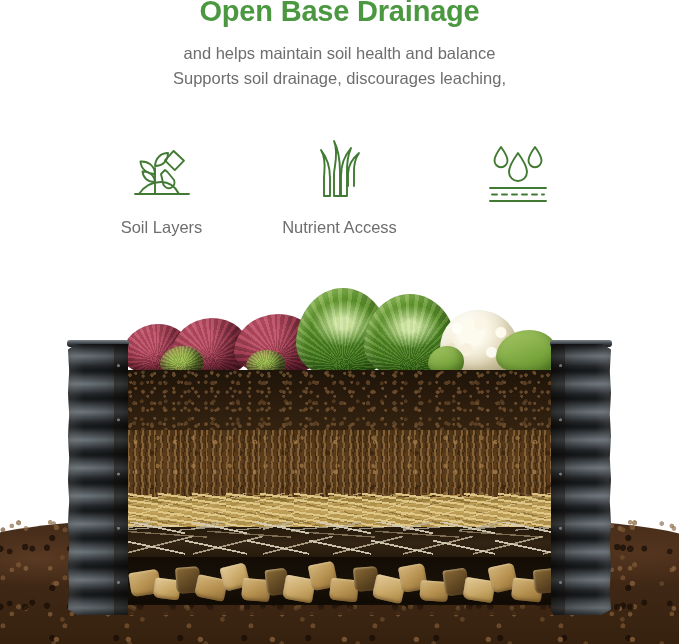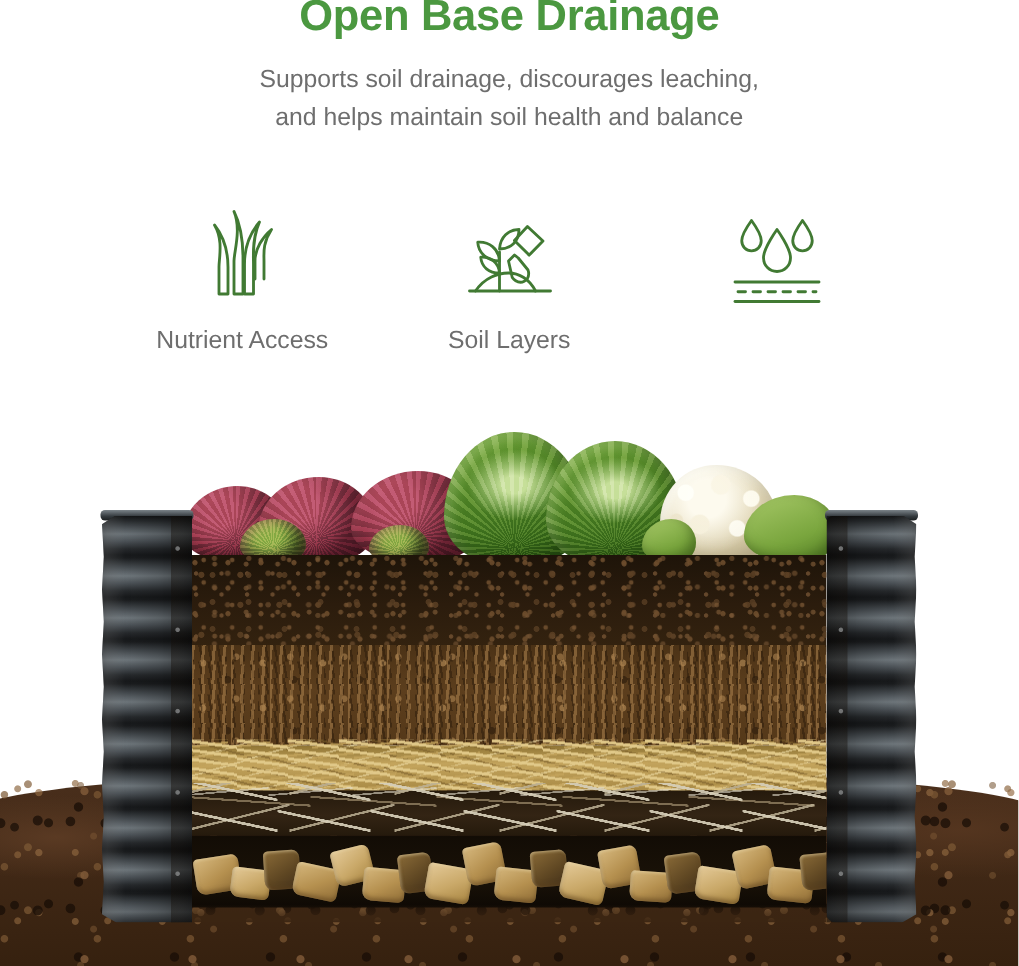--- a/index.html
+++ b/index.html
@@ -285,52 +285,52 @@
   .rim-r { left: 550px; }
 </style>
 </head>
 <body>
 
 <div id="root">
 
   <div class="headline">Open Base Drainage</div>
 
   <div class="subhead">
+    <span class="ln">and helps maintain soil health and balance</span>
     <span class="ln">Supports soil drainage, discourages leaching,</span>
-    <span class="ln">and helps maintain soil health and balance</span>
   </div>
 
   <div class="features">
-
-    <div class="feature">
-      <div class="ico">
-        <svg width="64" height="66" viewBox="0 0 64 66" fill="none" stroke="#417a33" stroke-width="1.9" stroke-linecap="round" stroke-linejoin="round">
-          <path d="M22 58 V40 C22 28 18.5 19 13 12 C19 22 16 34 16 40 V58 Z"></path>
-          <path d="M32 58 V34 C32 20 29.5 10 26 3 C31 15 26 30 26 36 V58 Z"></path>
-          <path d="M33 58 V38 C33 26 37 17 43 10 C38 21 39 32 39 38 V58 Z"></path>
-          <path d="M40 48 V36 C40 28 45 20 51 15 C45 24 46 31 46 36 V48"></path>
-        </svg>
-      </div>
-      <div class="cap">Nutrient Access</div>
-    </div>
 
     <div class="feature">
       <div class="ico">
         <svg width="70" height="64" viewBox="0 0 70 64" fill="none" stroke="#417a33" stroke-width="1.9" stroke-linecap="round" stroke-linejoin="round">
           <path d="M28 54 V28"></path>
           <path d="M28 34 C20 34 14 29 13.5 21.5 C21 21 27.5 25.5 28 34 Z"></path>
           <path d="M28 26 C28.5 18 34 13 41 13 C41 21 35.5 26 28 26 Z"></path>
           <path d="M28 42 C21 42 16 38 15.5 31.5 C22 31 27.5 35 28 42 Z"></path>
           <path d="M48 12 L59 21 L50.5 31 L40 22 Z" transform="translate(-2,-1) rotate(4 49 21)"></path>
           <path d="M38 30 L34 34 L36.5 45 C36.5 45 40 50 44.5 47.5 C49 45 47 40 47 40 L40.5 32 Z"></path>
           <path d="M12 54 C18 45 27 42 34 42 C41 42 48 46 52 54"></path>
           <path d="M8 54 H62"></path>
         </svg>
       </div>
       <div class="cap">Soil Layers</div>
+    </div>
+
+    <div class="feature">
+      <div class="ico">
+        <svg width="64" height="66" viewBox="0 0 64 66" fill="none" stroke="#417a33" stroke-width="1.9" stroke-linecap="round" stroke-linejoin="round">
+          <path d="M22 58 V40 C22 28 18.5 19 13 12 C19 22 16 34 16 40 V58 Z"></path>
+          <path d="M32 58 V34 C32 20 29.5 10 26 3 C31 15 26 30 26 36 V58 Z"></path>
+          <path d="M33 58 V38 C33 26 37 17 43 10 C38 21 39 32 39 38 V58 Z"></path>
+          <path d="M40 48 V36 C40 28 45 20 51 15 C45 24 46 31 46 36 V48"></path>
+        </svg>
+      </div>
+      <div class="cap">Nutrient Access</div>
     </div>
 
     <div class="feature">
       <div class="ico">
         <svg width="72" height="62" viewBox="0 0 72 62" fill="none" stroke="#417a33" stroke-width="1.9" stroke-linecap="round" stroke-linejoin="round">
           <path d="M19 5 C19 5 12.5 14 12.5 18.5 C12.5 22.3 15.4 25.2 19 25.2 C22.6 25.2 25.5 22.3 25.5 18.5 C25.5 14 19 5 19 5 Z"></path>
           <path d="M36 11 C36 11 27 23.5 27 29.8 C27 35 31 39 36 39 C41 39 45 35 45 29.8 C45 23.5 36 11 36 11 Z"></path>
           <path d="M53 5 C53 5 46.5 14 46.5 18.5 C46.5 22.3 49.4 25.2 53 25.2 C56.6 25.2 59.5 22.3 59.5 18.5 C59.5 14 53 5 53 5 Z"></path>
           <path d="M8 46 H64"></path>
           <path d="M8 59 H64"></path>

